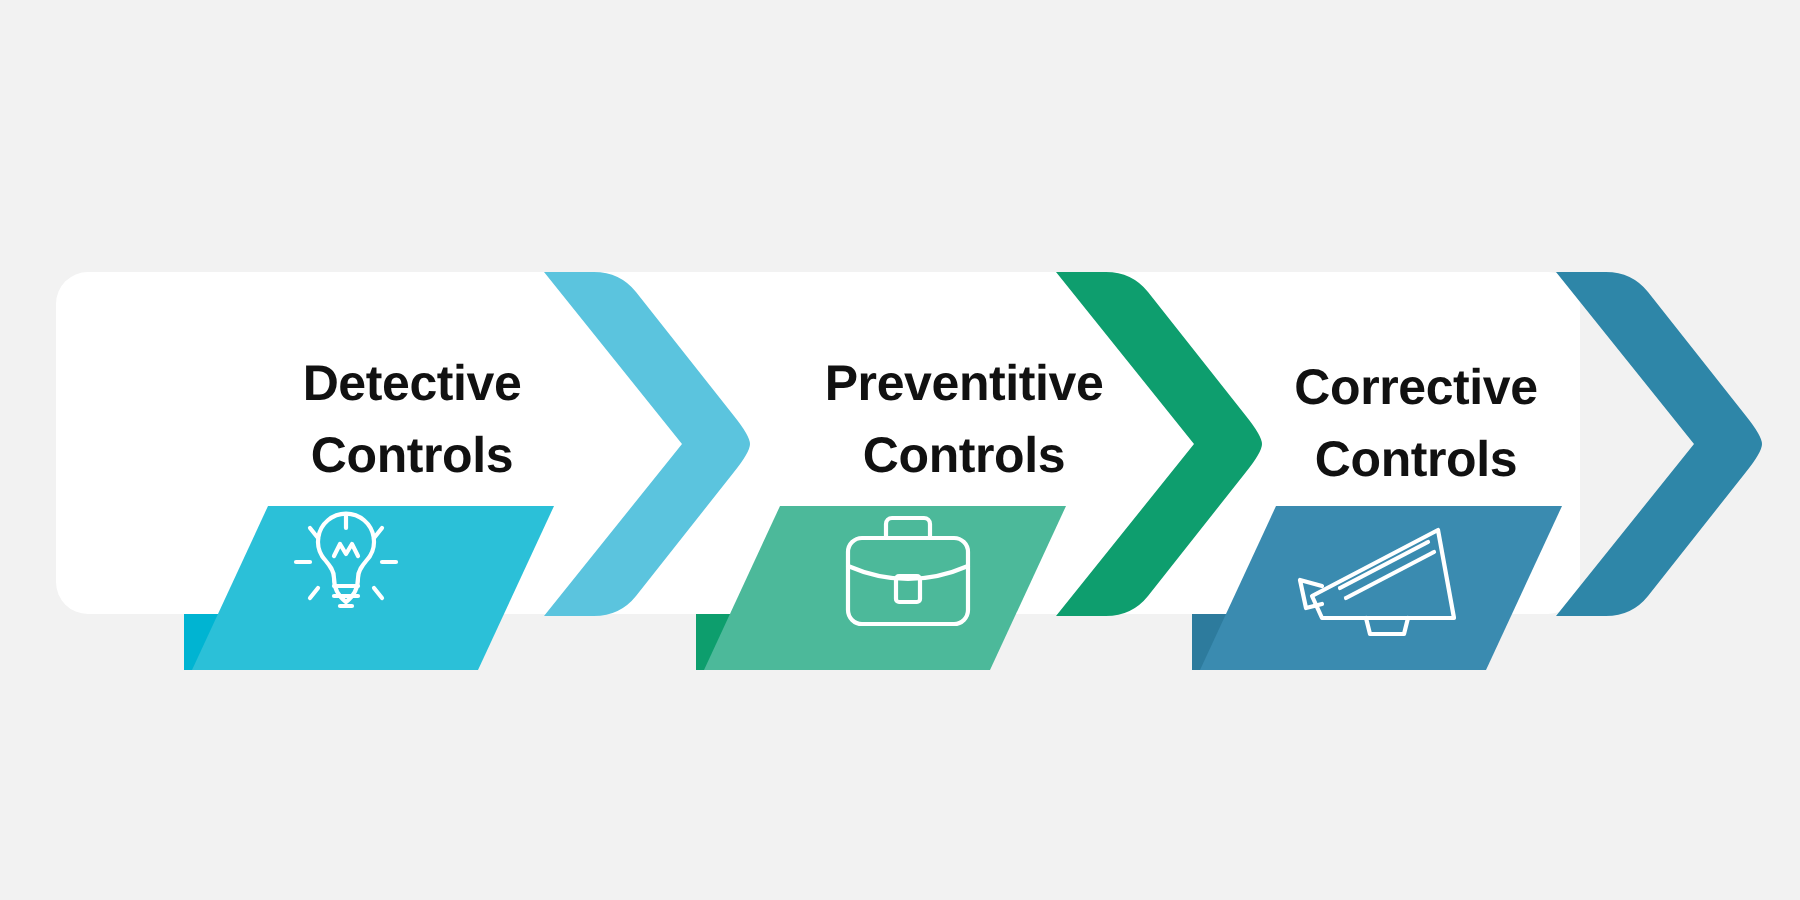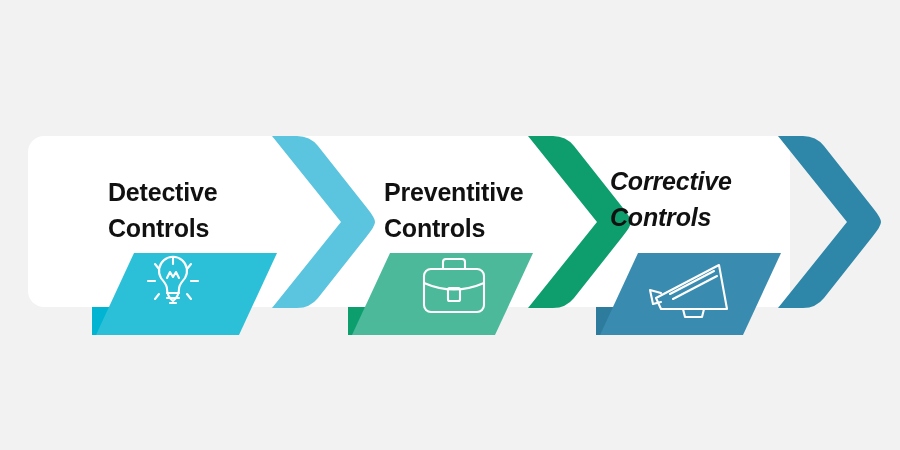--- a/index.html
+++ b/index.html
@@ -21,31 +21,32 @@
   #stage-svg {
     position: absolute;
     left: 0;
     top: 0;
     width: 900px;
     height: 450px;
     display: block;
   }
   .stage-label {
     position: absolute;
+    text-align: center;
     font-weight: bold;
     font-size: 25px;
     line-height: 1.42;
     color: #111111;
     letter-spacing: -0.2px;
     white-space: pre-line;
     pointer-events: none;
   }
   #label-0 { left: 108px; top: 175px; width: 196px; }
   #label-1 { left: 384px; top: 175px; width: 196px; }
-  #label-2 { left: 610px; top: 164px; width: 196px; font-style: italic; }
+  #label-2 { left: 610px; top: 177px; width: 196px; }
 </style>
 </head>
 <body>
 
 <div id="infographic">
 
   <svg id="stage-svg" viewBox="0 0 900 450" xmlns="http://www.w3.org/2000/svg">
 
     <rect x="0" y="0" width="900" height="450" fill="#f2f2f2"></rect>
 

